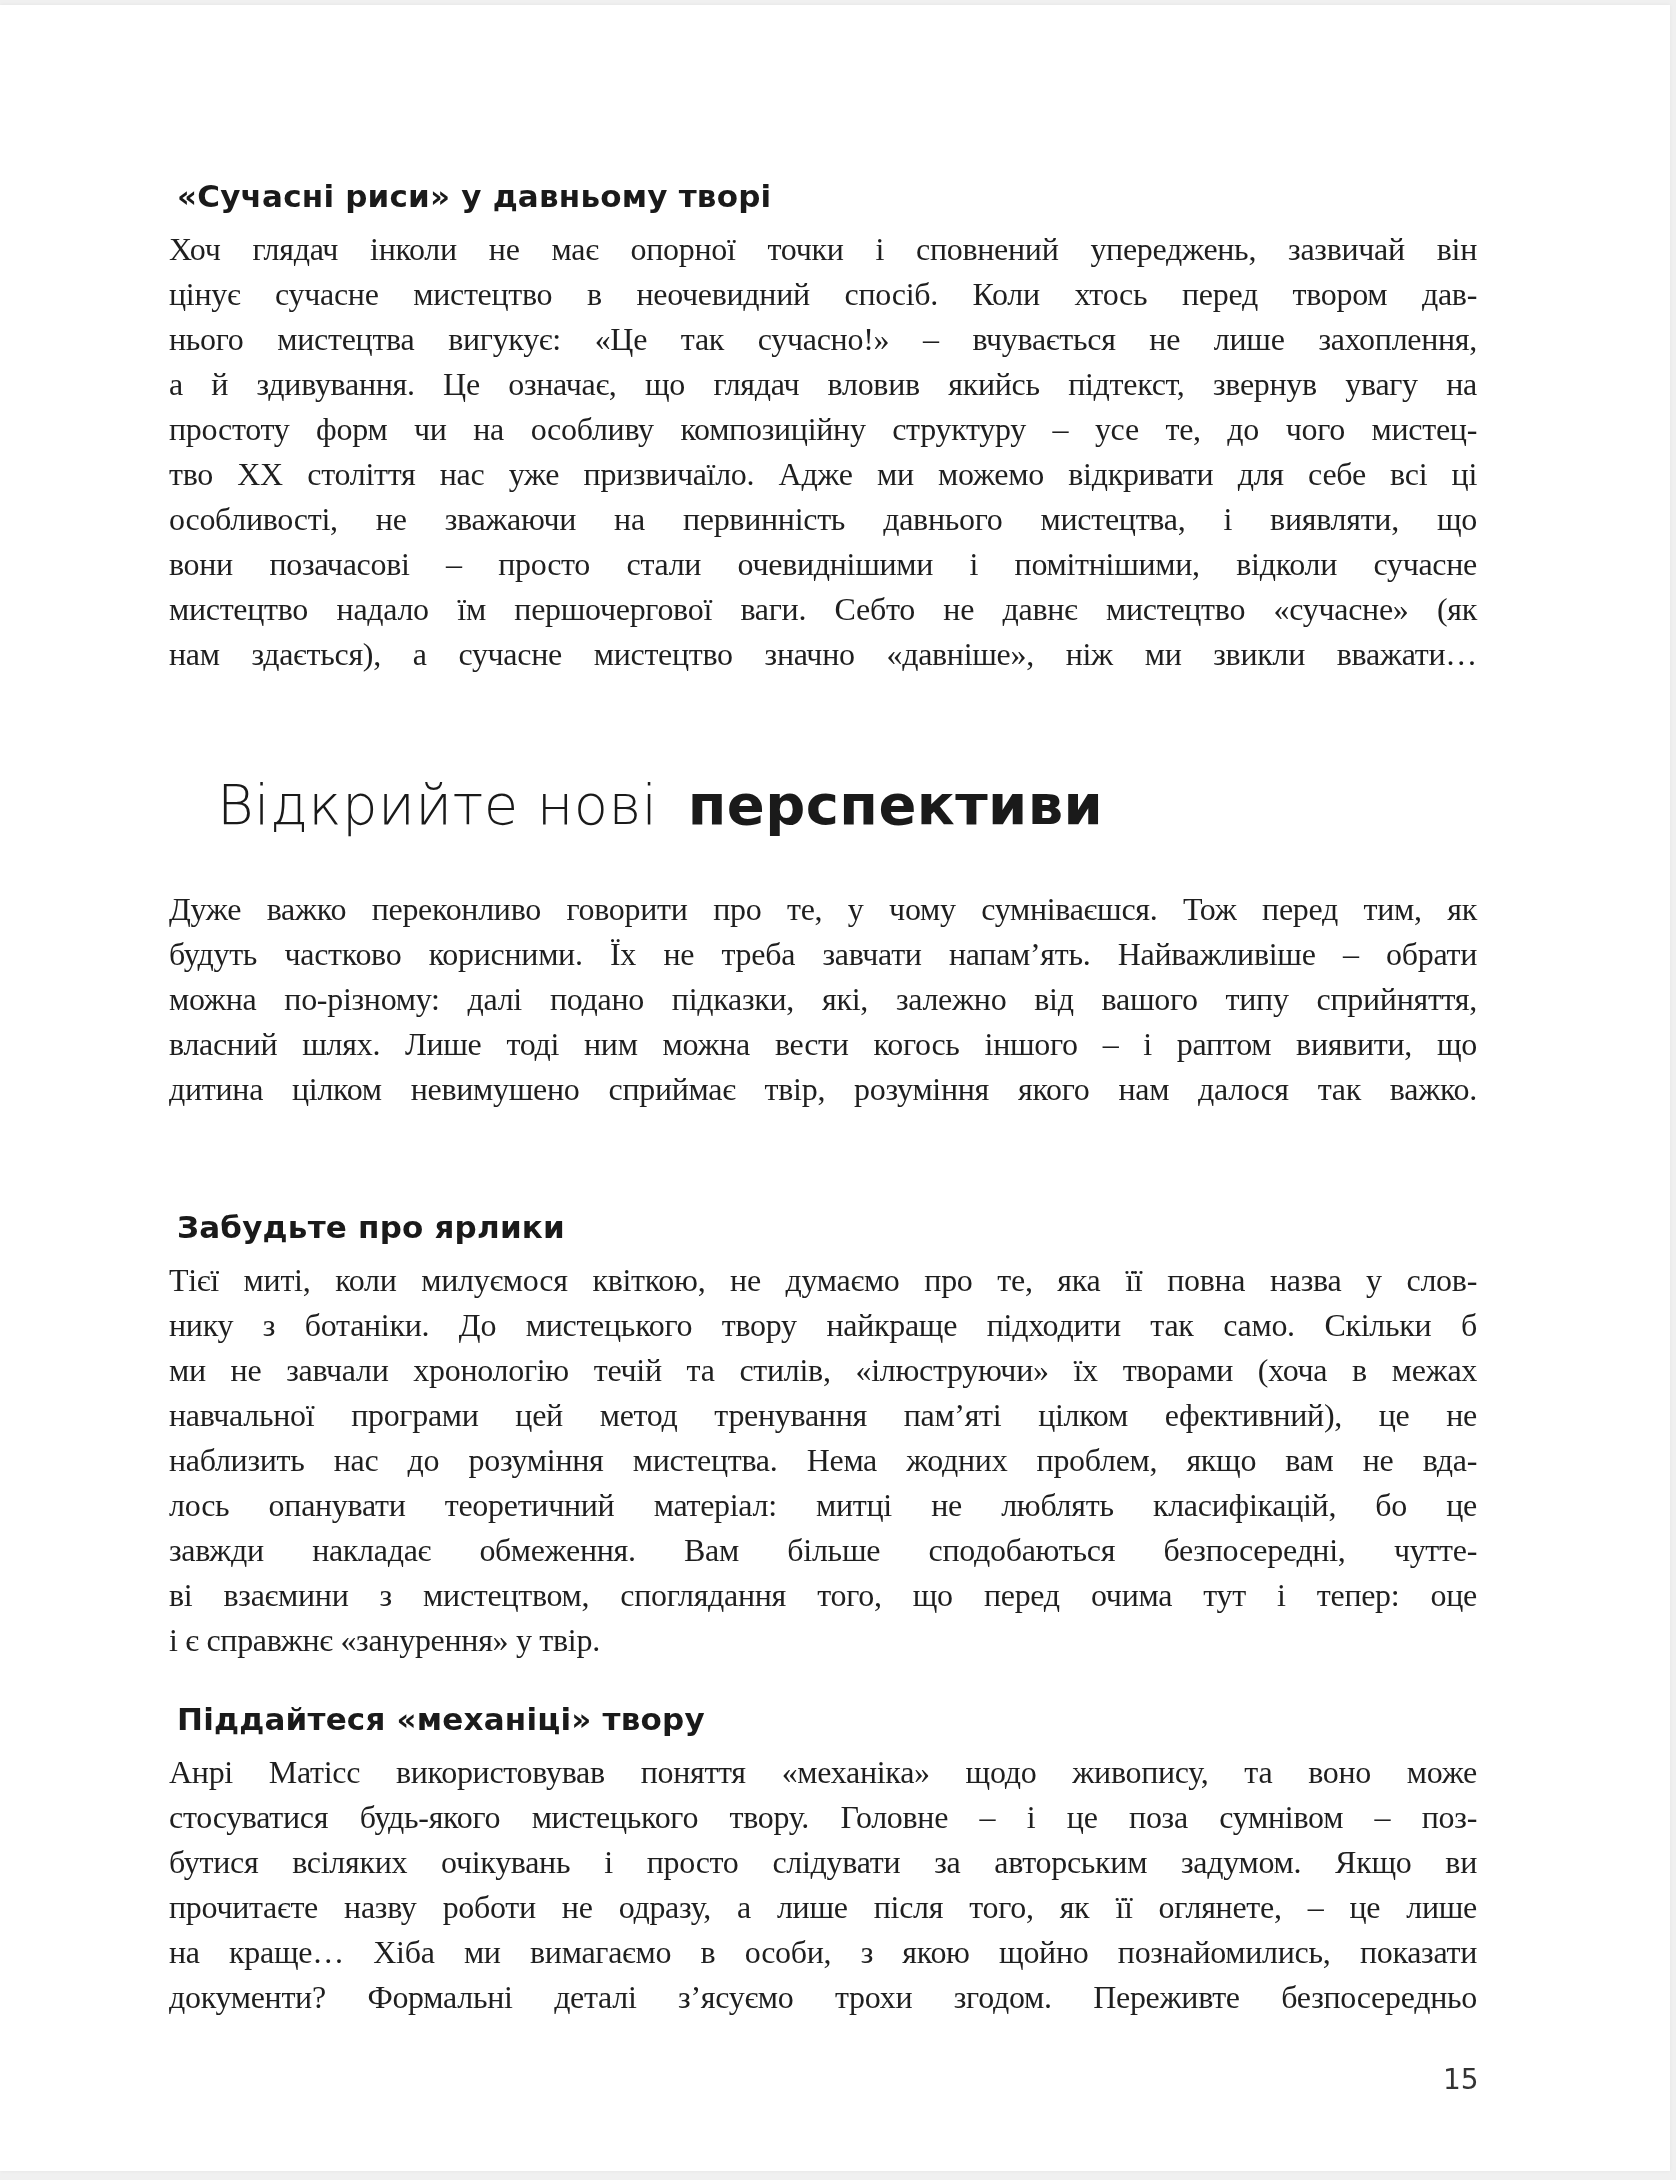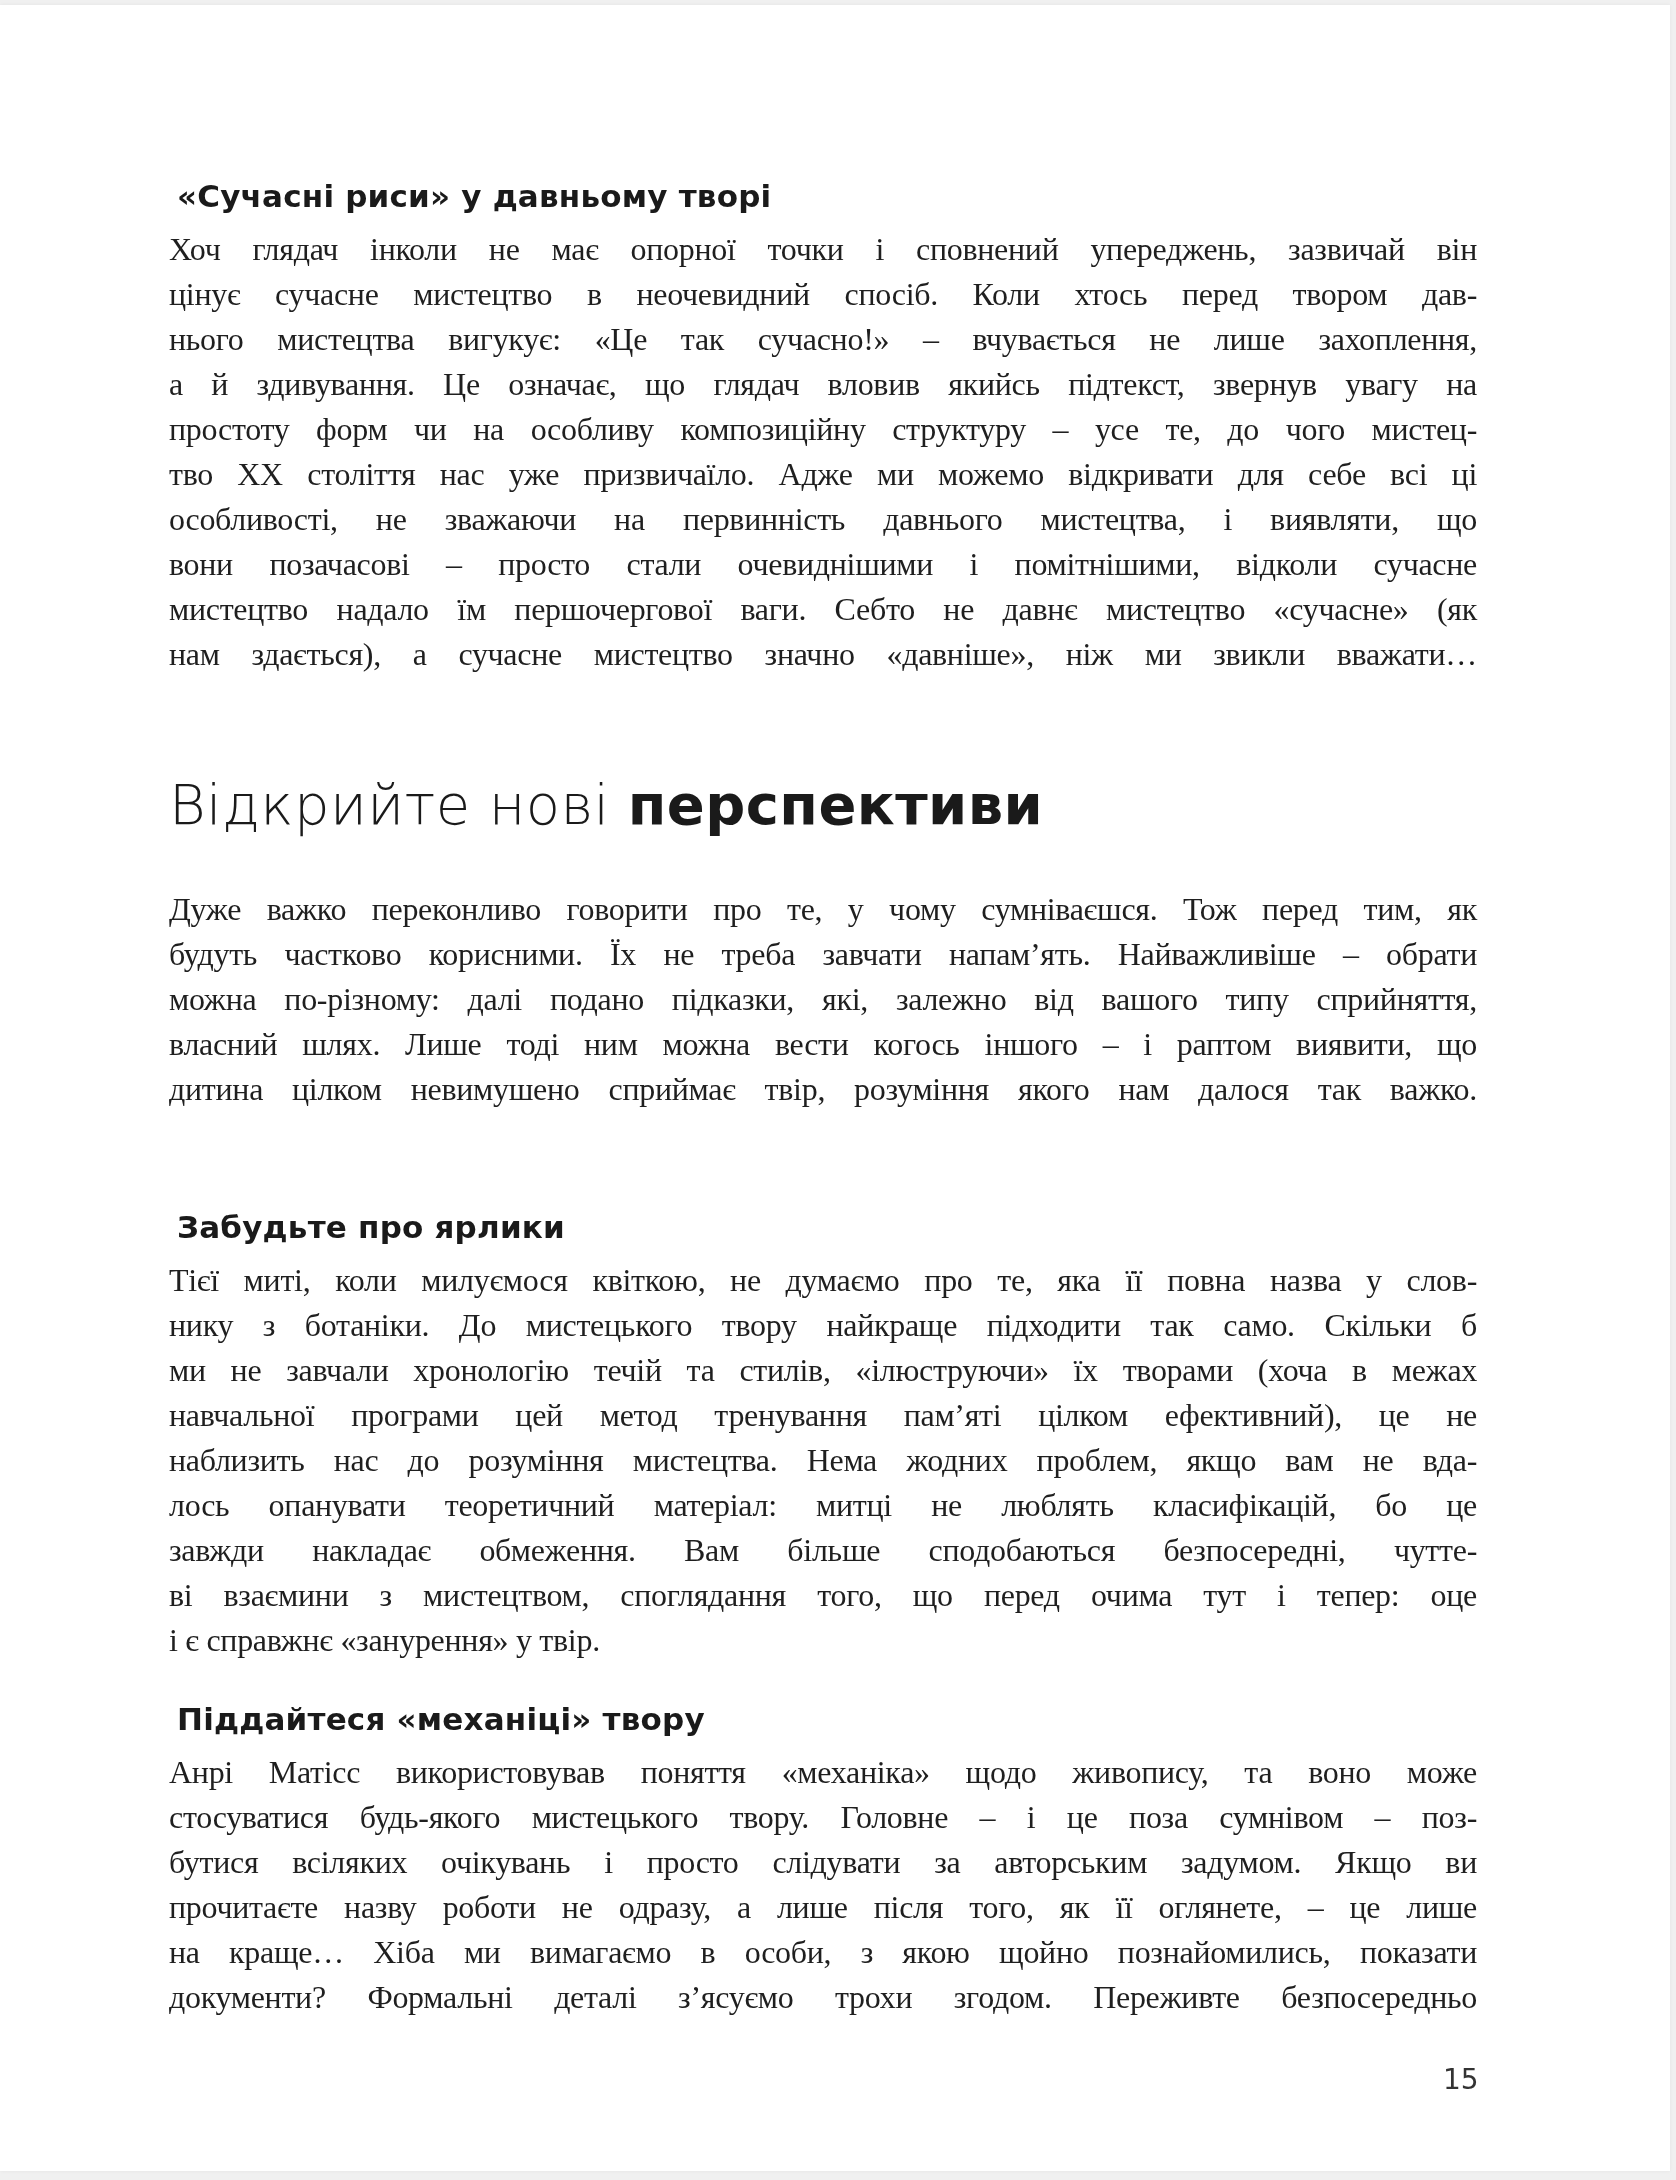--- a/index.html
+++ b/index.html
@@ -47,22 +47,22 @@
       letter-spacing: -0.3px;
     }
     .big-heading {
       font-family: "DejaVu Sans", sans-serif;
       font-size: 56px;
       line-height: 70px;
       margin: 0;
       color: #1a1a1a;
       letter-spacing: 0.4px;
     }
-    .big-heading .light { font-weight: 300; }
-    .big-heading .bold { font-weight: bold; }
+    .big-heading .light { font-weight: 300; margin-left: 48px; }
+    .big-heading .bold { font-weight: bold; margin-left: 12px; }
     .line { display: block; text-align: justify; text-align-last: justify; }
     .line.last { text-align-last: left; }
     .page-number {
       position: absolute;
       left: 1443px;
       top: 2058px;
       font-family: "DejaVu Sans", sans-serif;
       font-size: 28px;
       color: #333333;
     }

